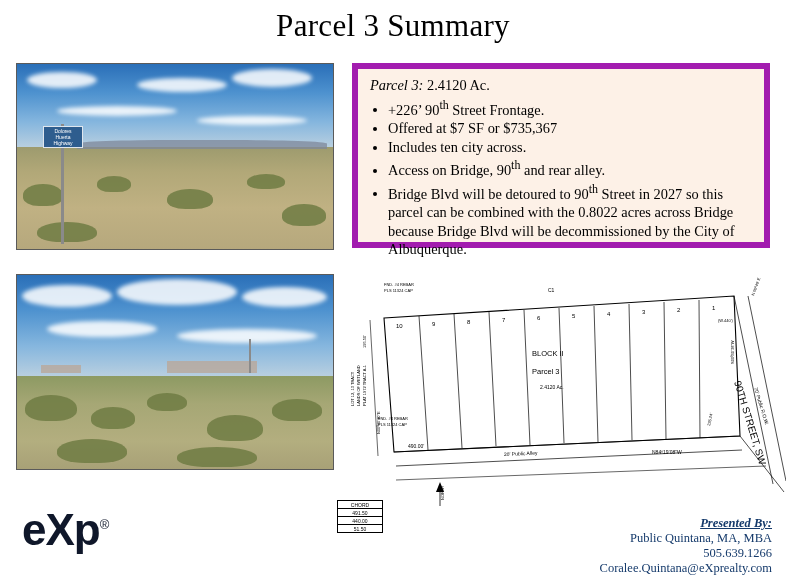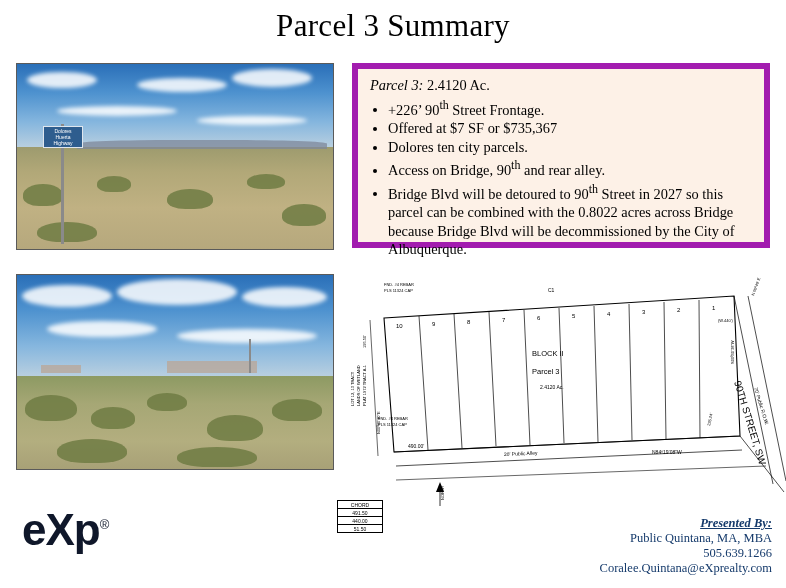--- a/index.html
+++ b/index.html
@@ -260,21 +260,21 @@
   </div>
 
   <div class="textbox">
     <p class="lead">
       <i>Parcel 3:</i>
       <span>2.4120 Ac.</span>
     </p>
     <ul>
       <li>+226’  90<sup>th</sup> Street  Frontage.</li>
       <li>Offered at $7 SF or $735,367</li>
-      <li>Dolores ten city parcels.</li>
+      <li>Includes ten city across.</li>
       <li>Access on Bridge, 90<sup>th</sup> and rear alley.</li>
       <li>Bridge Blvd will be detoured to 90<sup>th</sup> Street in 2027 so this parcel can be combined with the 0.8022 acres across Bridge because Bridge Blvd will be decommissioned by the City of Albuquerque.</li>
     </ul>
   </div>
 
   <div class="plat">
     <svg width="450" height="250" viewBox="0 0 450 250">
 
       <polygon points="48,62 398,40 404,180 58,196" fill="#ffffff" stroke="#000000" stroke-width="1.1"></polygon>
 

